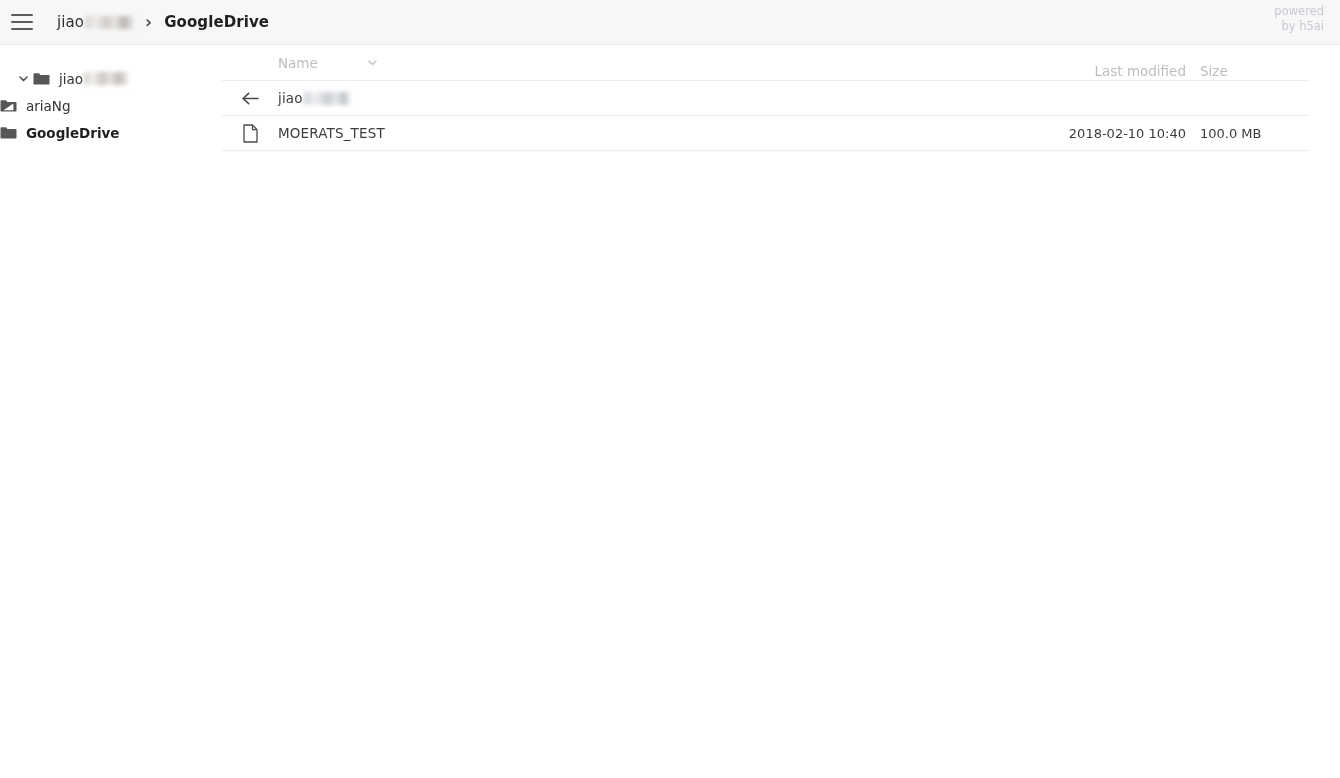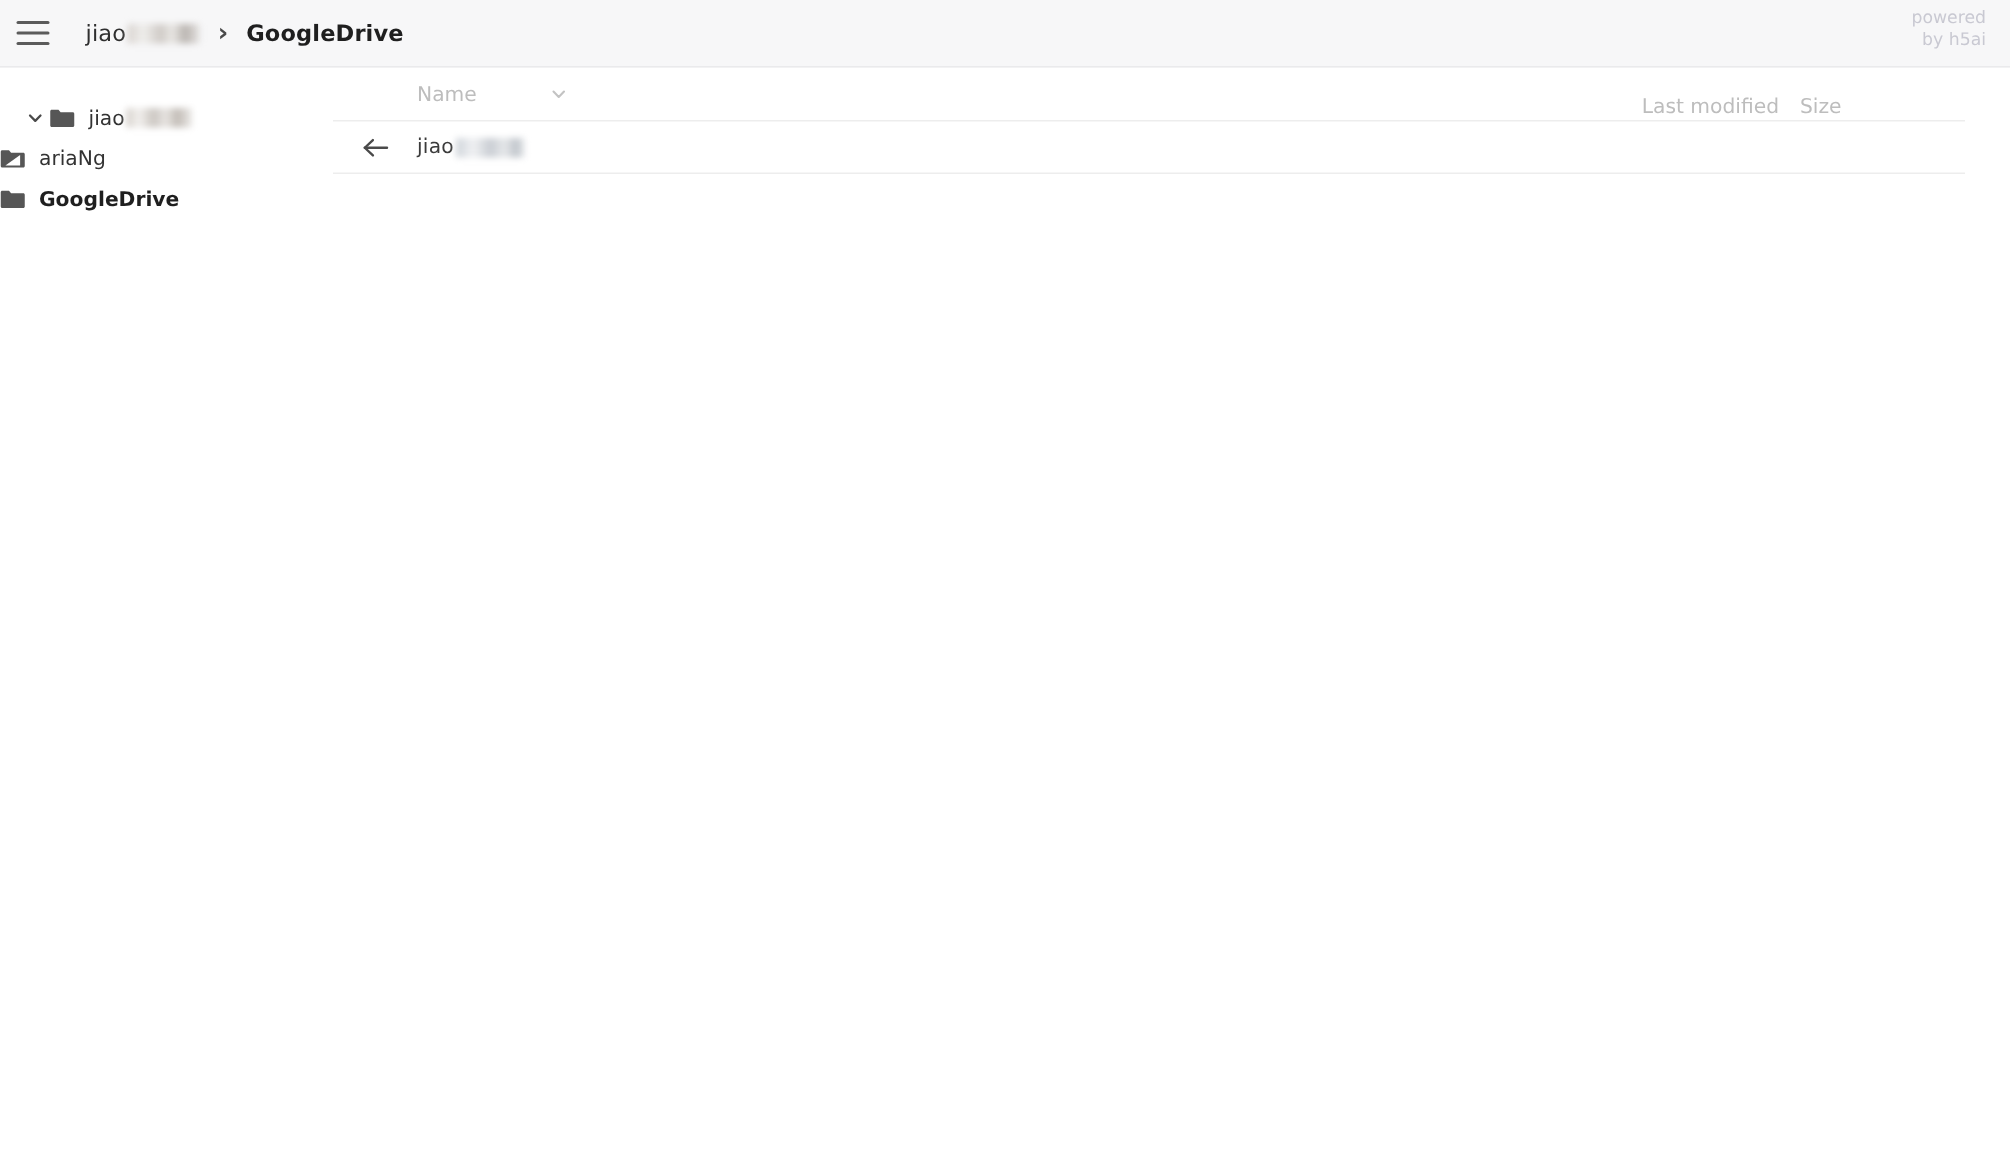--- a/index.html
+++ b/index.html
@@ -316,15 +316,28 @@
         </span>
         <span class="label">
             <span>jiao</span>
             <span class="blur-chip blur-b"></span>
           </span>
       </div>
       <div class="col-date"></div>
       <div class="col-size"></div>
     </div>
 
+    <div class="row entry">
+      <div class="col-name">
+        <span class="icon-cell">
+          <svg width="15" height="19" viewBox="0 0 15 19" aria-hidden="true">
+            <path d="M1 1 L9.5 1 L14 5.6 L14 18 L1 18 Z" fill="#ffffff" stroke="#4a4a4a" stroke-width="1.3" stroke-linejoin="round"></path>
+            <path d="M9.5 1 L9.5 5.6 L14 5.6" fill="none" stroke="#4a4a4a" stroke-width="1.3" stroke-linejoin="round"></path>
+          </svg>
+        </span>
+        <span class="label">MOERATS_TEST</span>
+      </div>
+      <div class="col-date">2018-02-10 10:40</div>
+      <div class="col-size">100.0 MB</div>
+    </div>
 
   </div>
 </div>
 
 </body></html>

